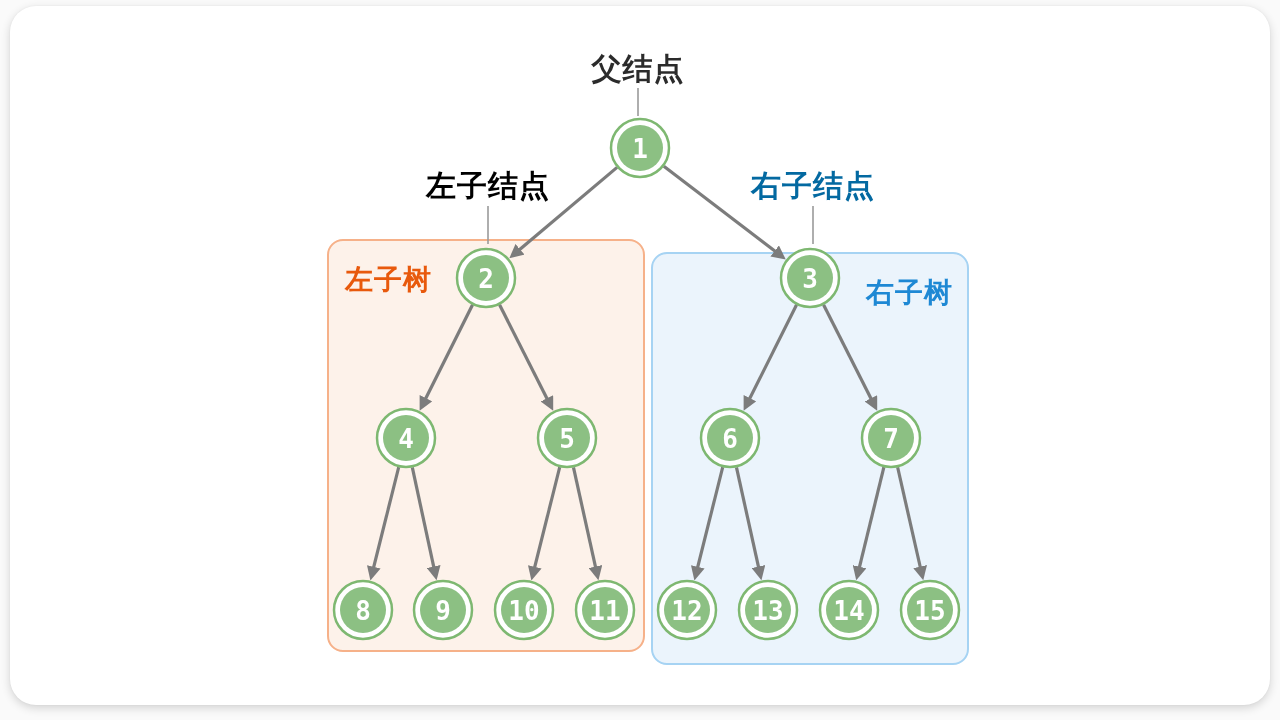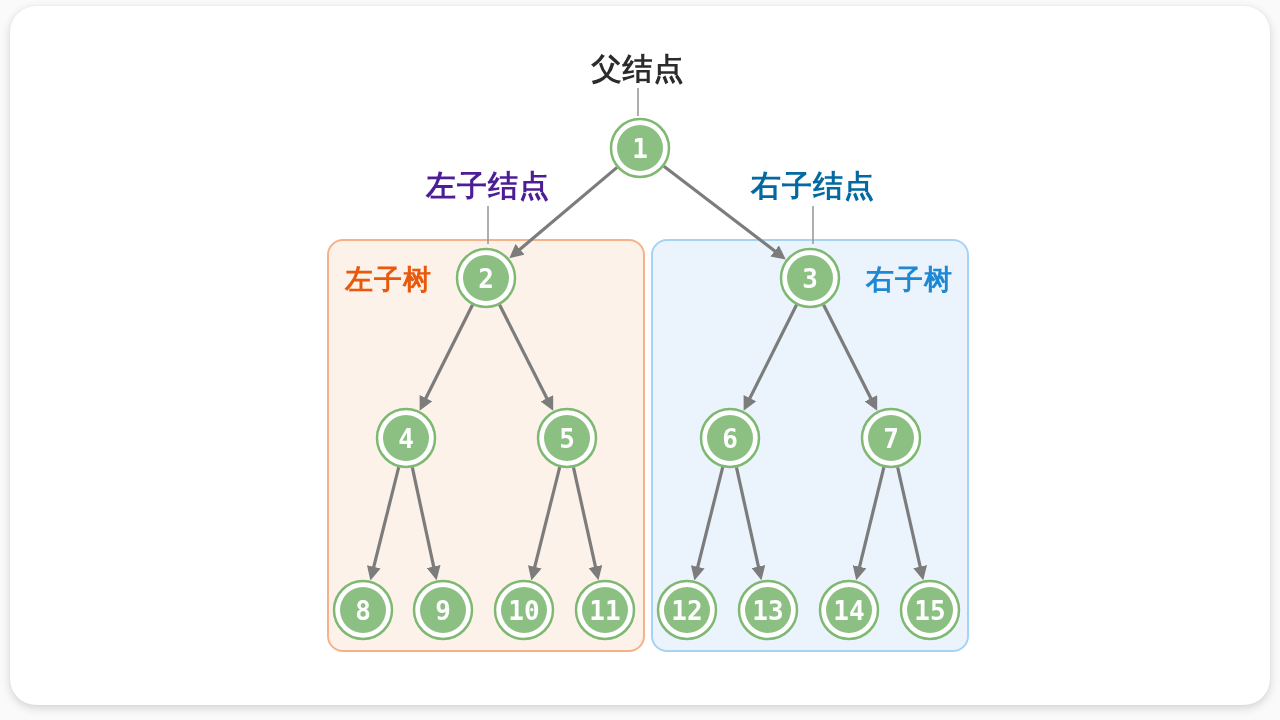--- a/index.html
+++ b/index.html
@@ -63,21 +63,21 @@
 <body>
 
 <div class="stage">
 
   <div class="card"></div>
 
   <div class="layer">
     <div class="subtree-box" style="left: 327px; top: 239px; width: 318px; height: 413px; background: rgb(253, 242, 234); border-color: rgb(246, 177, 137);">
       <span class="subtree-label side-left" style="color: rgb(232, 89, 12);">左子树</span>
     </div>
-    <div class="subtree-box" style="left: 651px; top: 239px; width: 318px; height: 413px; background: rgb(235, 244, 252); border-color: rgb(166, 211, 243);">
+    <div class="subtree-box" style="left: 651px; top: 252px; width: 318px; height: 413px; background: rgb(235, 244, 252); border-color: rgb(166, 211, 243);">
       <span class="subtree-label side-right" style="color: rgb(30, 136, 212);">右子树</span>
     </div>
   </div>
 
   <svg class="diagram" width="1280" height="720">
     <defs>
       <marker id="arrowhead" viewBox="0 0 10 10" refX="2.5" refY="5" markerWidth="14" markerHeight="14" markerUnits="userSpaceOnUse" orient="auto">
         <path d="M0,0 L10,5 L0,10 Z" fill="#7c7c7c"></path>
       </marker>
     </defs>
@@ -176,17 +176,17 @@
         <g>
           <circle cx="930" cy="610" r="29" fill="#ffffff" stroke="#7eb871" stroke-width="2.5"></circle>
           <circle cx="930" cy="610" r="23" fill="#8cc083"></circle>
           <text x="930" y="611" text-anchor="middle" dominant-baseline="central" class="node-text">15</text>
         </g>
       </g>
   </svg>
 
   <div class="layer">
     <div class="title-label" style="left: 638px; top: 69px; color: rgb(43, 43, 43);">父结点</div>
-    <div class="title-label" style="left: 488px; top: 186px; color: #4c1d95;">左子结点</div>
+    <div class="title-label" style="left: 488px; top: 186px; color: #000000;">左子结点</div>
     <div class="title-label" style="left: 813px; top: 186px; color: #0369a1;">右子结点</div>
   </div>
 
 </div>
 
 </body></html>

